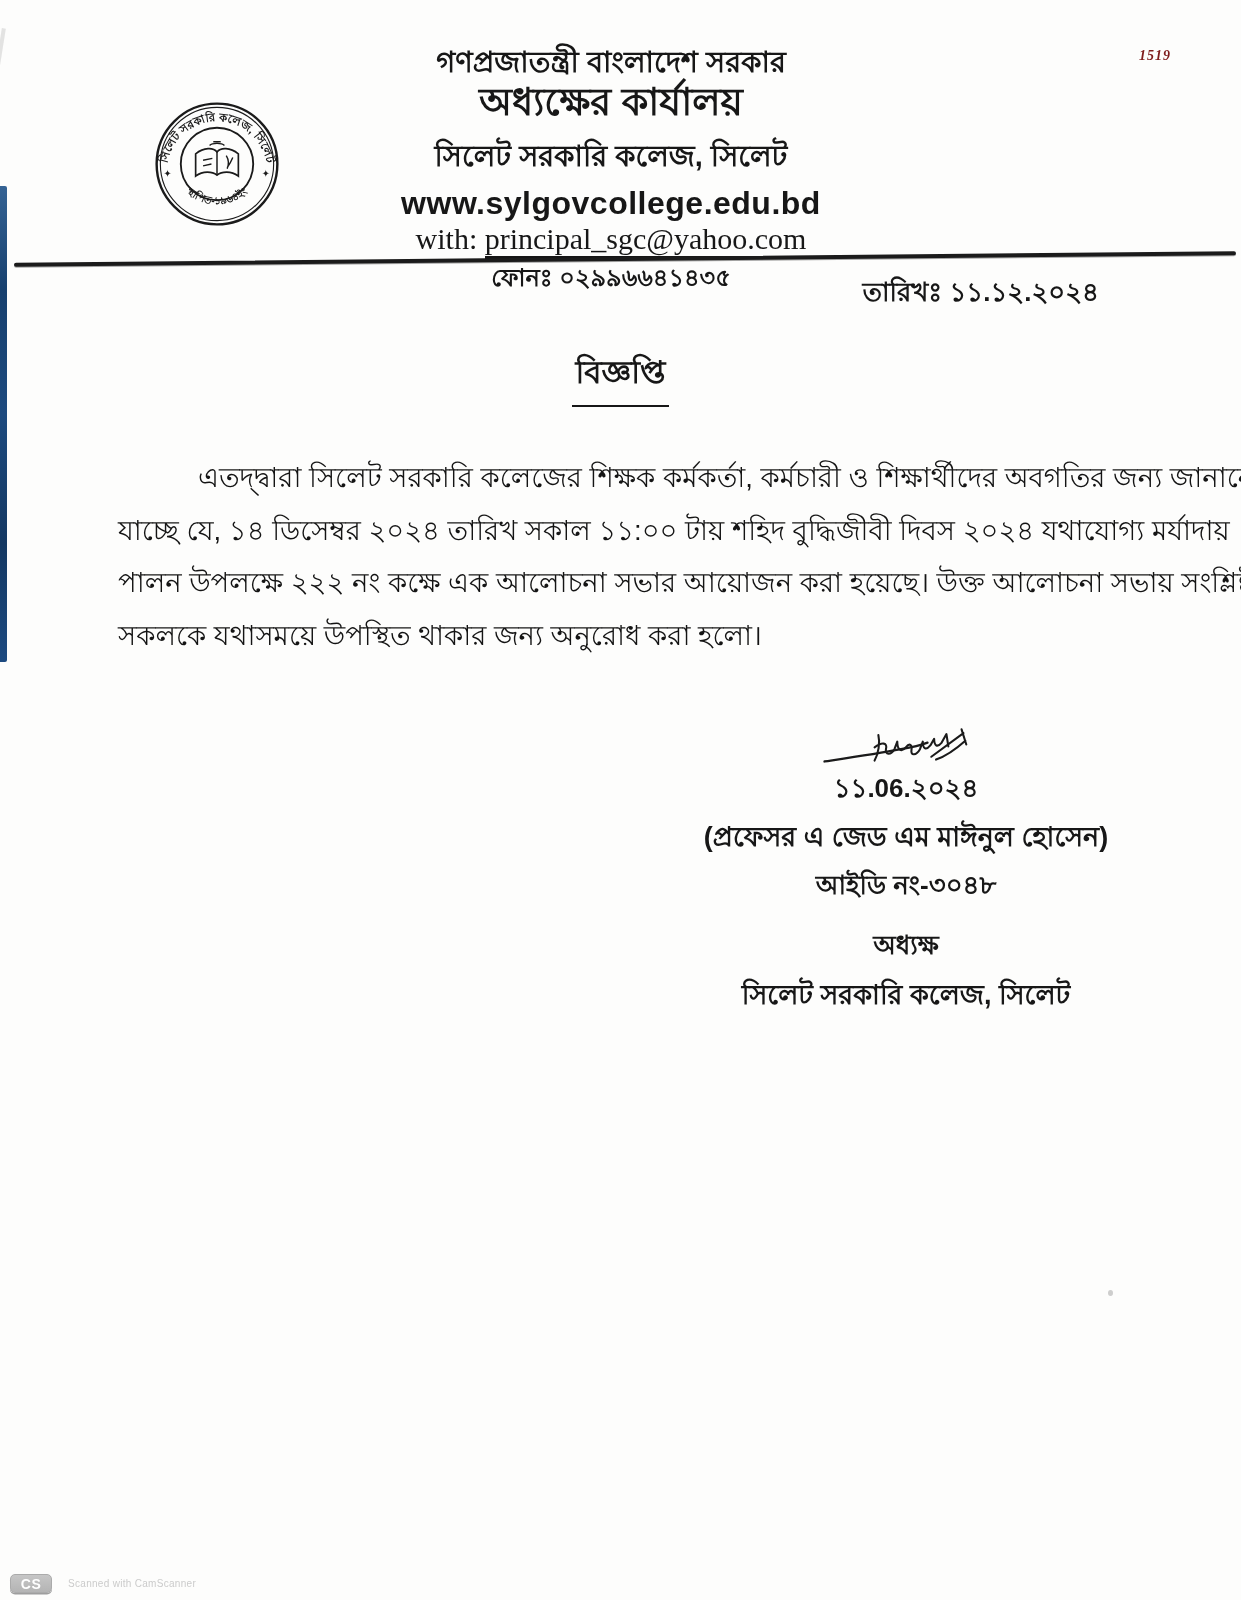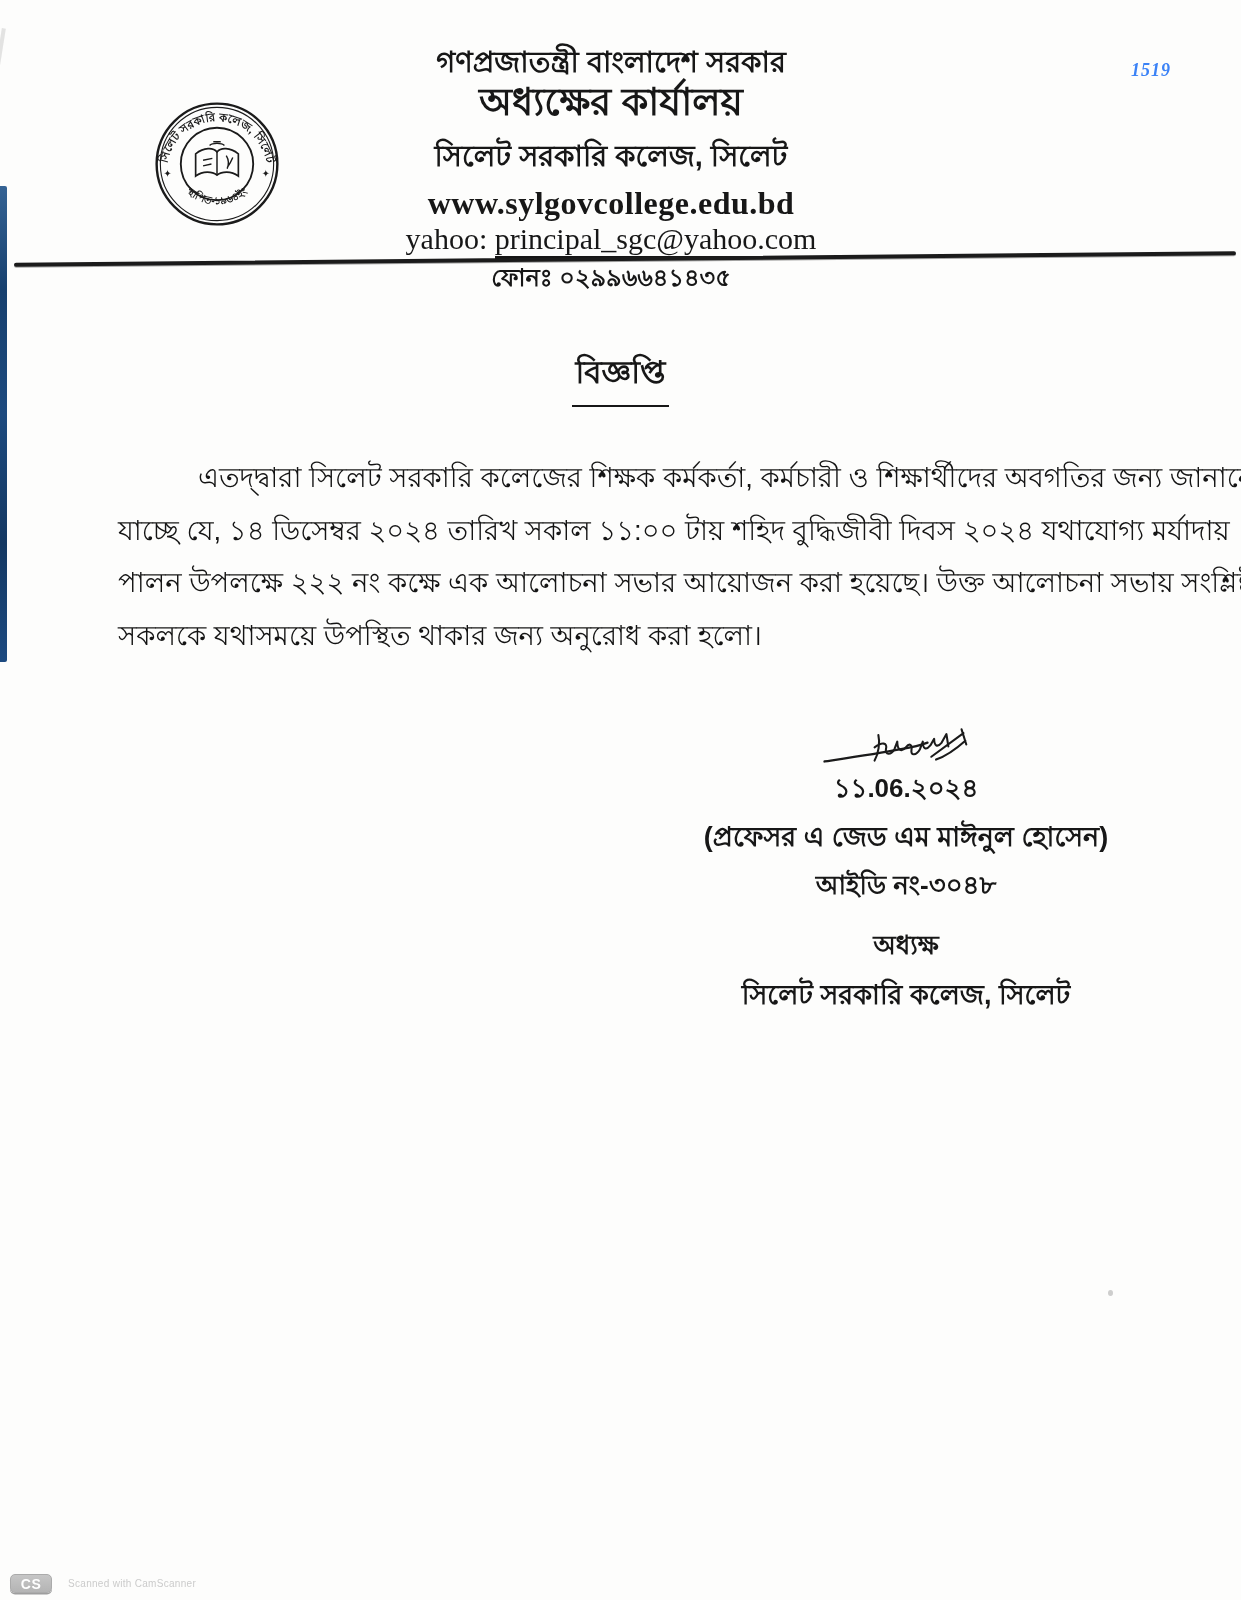--- a/index.html
+++ b/index.html
@@ -18,31 +18,31 @@
     border-radius:0 2px 2px 0; filter:blur(.4px);
   }
   .corner-mark {
     position:absolute; left:-3px; top:28px; width:4px; height:62px;
     background:#d9d9d9; transform:rotate(9deg); opacity:.75;
   }
   .speck { position:absolute; left:1108px; top:1290px; width:5px; height:6px;
     background:#b9b9b9; border-radius:50%; opacity:.7; }
 
   .page-number {
-    position:absolute; top:60px; right:70px;
+    position:absolute; top:48px; right:70px;
     font-family:"Liberation Serif", serif; font-style:italic; font-weight:700;
-    font-size:18px; letter-spacing:1px; color:#3b82f6;
+    font-size:14px; letter-spacing:1px; color:#7f1d1d;
   }
 
   
   .header-text { position:absolute; left:0; top:46px; width:1222px; text-align:center; }
   .govt    { font-size:29px; font-weight:700; line-height:1.15; }
   .office  { font-size:38px; font-weight:700; line-height:1.1; margin-top:3px; }
   .college { font-size:29px; font-weight:700; margin-top:9px; }
-  .website { font-family:Liberation Serif, serif; font-size:32px; font-weight:700; margin-top:3px; letter-spacing:.5px; }
+  .website { font-family:Liberation Sans, sans-serif; font-size:32px; font-weight:700; margin-top:3px; letter-spacing:.5px; }
   .email-line { font-family:"Liberation Serif", serif; font-size:30px; font-weight:400; margin-top:0px; }
   .email-addr { border-bottom:3px solid #151515; padding-bottom:1px; }
   .phone { font-size:24px; font-weight:700; margin-top:3px; }
 
   .seal-wrap { position:absolute; left:152px; top:99px; width:130px; height:130px; }
   .seal-wrap svg { width:100%; height:100%; }
 
   .divider {
     position:absolute; left:14px; top:257px; width:1222px; height:4px;
     background:#1b1b1b; border-radius:2px; transform:rotate(-0.55deg);
@@ -121,26 +121,27 @@
       <text x="12" y="84" font-size="11" fill="#1b1b1b">✦</text>
       <text x="118" y="84" font-size="11" fill="#1b1b1b">✦</text>
     </svg>
   </div>
 
   <div class="header-text">
     <div class="govt">গণপ্রজাতন্ত্রী বাংলাদেশ সরকার</div>
     <div class="office">অধ্যক্ষের কার্যালয়</div>
     <div class="college">সিলেট সরকারি কলেজ, সিলেট</div>
     <div class="website">www.sylgovcollege.edu.bd</div>
-    <div class="email-line"><span>yahoo: </span><span class="email-addr">principal_sgc@yahoo.com</span></div>
+    <div class="email-line"><span>with: </span><span class="email-addr">principal_sgc@yahoo.com</span></div>
     <div class="phone">ফোনঃ ০২৯৯৬৬৪১৪৩৫</div>
   </div>
 
   <div class="divider"></div>
 
+  <div class="date-line">তারিখঃ ১১.১২.২০২৪</div>
 
   <div class="notice-title-row">
     <span class="notice-title">বিজ্ঞপ্তি</span>
   </div>
 
   <div class="body-text">
     <span class="body-line indent">এতদ্দ্বারা সিলেট সরকারি কলেজের শিক্ষক কর্মকর্তা, কর্মচারী ও শিক্ষার্থীদের অবগতির জন্য জানানো</span>
     <span class="body-line">যাচ্ছে যে, ১৪ ডিসেম্বর ২০২৪ তারিখ সকাল ১১:০০ টায় শহিদ বুদ্ধিজীবী দিবস ২০২৪ যথাযোগ্য মর্যাদায়</span>
     <span class="body-line">পালন উপলক্ষে ২২২ নং কক্ষে এক আলোচনা সভার আয়োজন করা হয়েছে। উক্ত আলোচনা সভায় সংশ্লিষ্ট</span>
     <span class="body-line">সকলকে যথাসময়ে উপস্থিত থাকার জন্য অনুরোধ করা হলো।</span>

